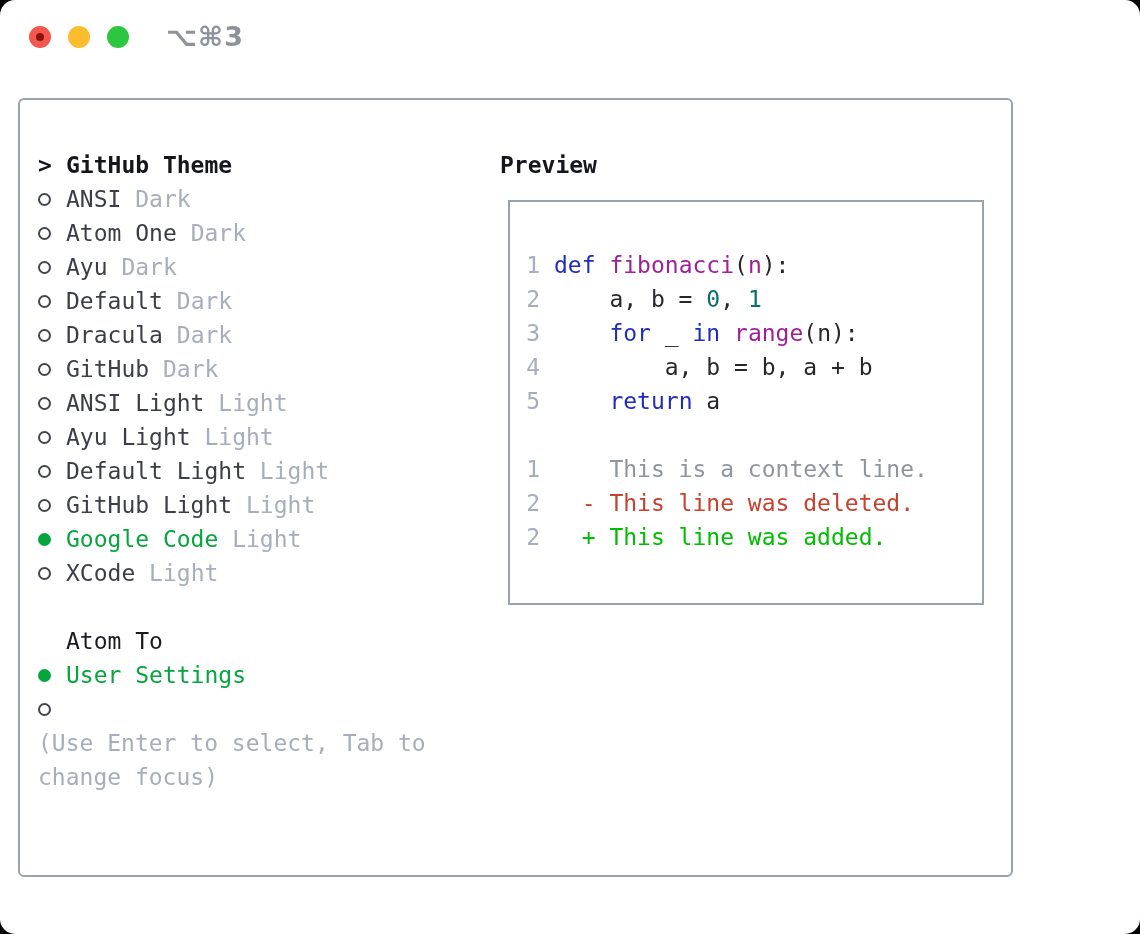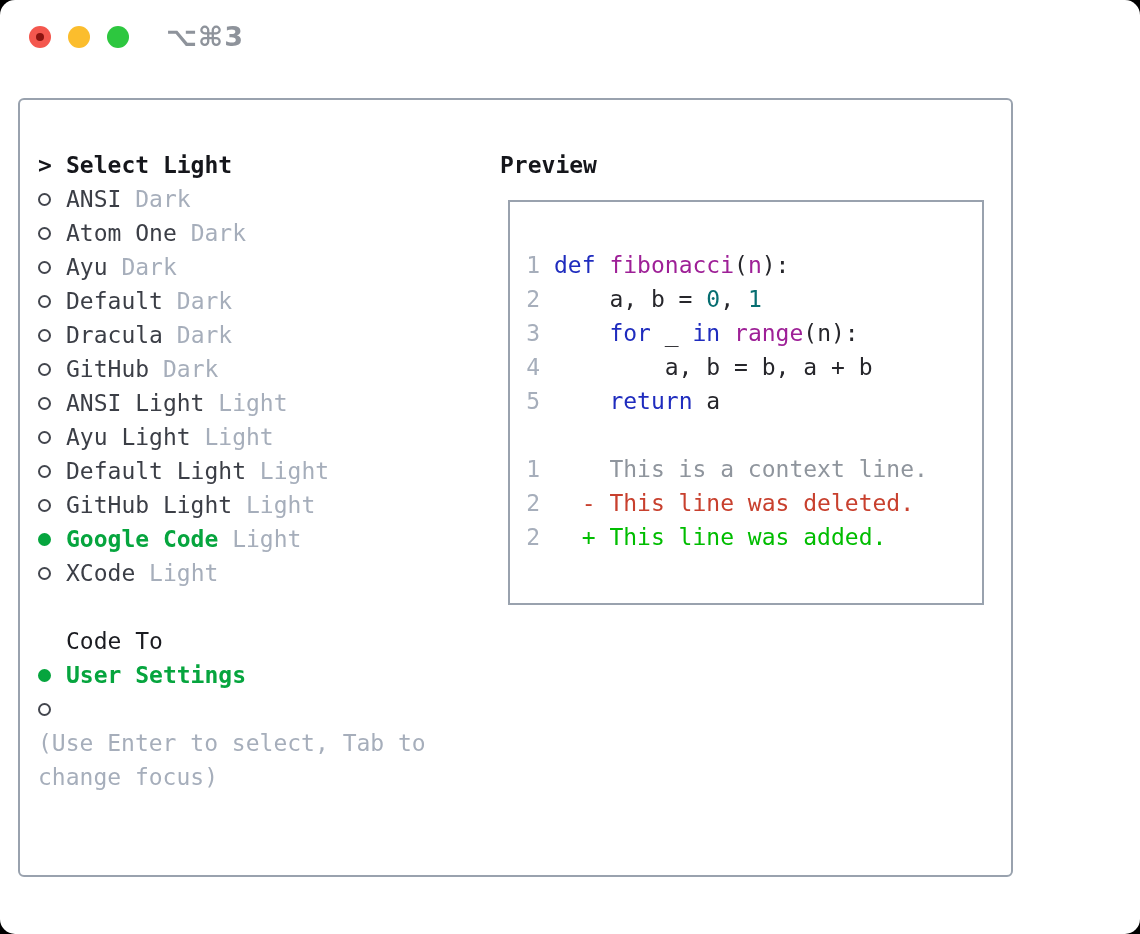--- a/index.html
+++ b/index.html
@@ -41,21 +41,21 @@
   }
   .left{width:480px;padding:48px 0 0 18px;}
   .right{flex:1;padding:48px 16px 0 0;}
   .row{display:flex;align-items:center;height:34px;white-space:pre;}
   .marker{display:inline-flex;width:28px;align-items:center;flex:none;}
   .ring{width:13px;height:13px;border:2px solid #43464e;border-radius:50%;}
   .ring.sel{background:var(--selection-green);border-color:var(--selection-green);}
   .cursor-glyph{width:28px;font-weight:700;color:var(--ink-header);flex:none;}
   .hdr{font-weight:700;color:var(--ink-header);}
   .theme-name{color:var(--ink);}
-  .theme-name.sel{color:var(--selection-green);font-weight:bold;}
+  .theme-name.sel{color:var(--selection-green);}
   .tag{color:var(--muted);}
   .spacer-row{height:34px;}
   .apply-indent{width:28px;flex:none;}
   .apply-title-text{color:#1a1b20;}
   .help{width:420px;color:var(--muted);line-height:34px;}
   
   .preview-title-row{height:34px;display:flex;align-items:center;}
   .preview-box{
     margin-left:8px;margin-top:18px;width:476px;height:405px;
     border:2px solid var(--border);background:#fff;padding:46px 0 0 16px;overflow:hidden;
@@ -82,39 +82,39 @@
       </span>
     <span class="light yellow"></span>
     <span class="light green"></span>
     <span class="shortcut">⌥⌘3</span>
   </div>
 
   <div class="panel">
 
     <div class="left">
       <div class="row">
-        <span class="cursor-glyph">&gt;</span><span class="hdr">Select Light</span>
+        <span class="cursor-glyph">&gt;</span><span class="hdr">GitHub Theme</span>
       </div>
       <div id="theme-list">
           <div class="row"><span class="marker"><span class="ring"></span></span><span class="theme-name">ANSI</span><span class="tag"> Dark</span></div>
           <div class="row"><span class="marker"><span class="ring"></span></span><span class="theme-name">Atom One</span><span class="tag"> Dark</span></div>
           <div class="row"><span class="marker"><span class="ring"></span></span><span class="theme-name">Ayu</span><span class="tag"> Dark</span></div>
           <div class="row"><span class="marker"><span class="ring"></span></span><span class="theme-name">Default</span><span class="tag"> Dark</span></div>
           <div class="row"><span class="marker"><span class="ring"></span></span><span class="theme-name">Dracula</span><span class="tag"> Dark</span></div>
           <div class="row"><span class="marker"><span class="ring"></span></span><span class="theme-name">GitHub</span><span class="tag"> Dark</span></div>
           <div class="row"><span class="marker"><span class="ring"></span></span><span class="theme-name">ANSI Light</span><span class="tag"> Light</span></div>
           <div class="row"><span class="marker"><span class="ring"></span></span><span class="theme-name">Ayu Light</span><span class="tag"> Light</span></div>
           <div class="row"><span class="marker"><span class="ring"></span></span><span class="theme-name">Default Light</span><span class="tag"> Light</span></div>
           <div class="row"><span class="marker"><span class="ring"></span></span><span class="theme-name">GitHub Light</span><span class="tag"> Light</span></div>
           <div class="row"><span class="marker"><span class="ring sel"></span></span><span class="theme-name sel">Google Code</span><span class="tag"> Light</span></div>
           <div class="row"><span class="marker"><span class="ring"></span></span><span class="theme-name">XCode</span><span class="tag"> Light</span></div>
         </div>
       <div class="spacer-row"></div>
       <div class="row">
-        <span class="apply-indent"></span><span class="apply-title-text">Code To</span>
+        <span class="apply-indent"></span><span class="apply-title-text">Atom To</span>
       </div>
       <div id="apply-list">
           <div class="row"><span class="marker"><span class="ring sel"></span></span><span class="theme-name sel">User Settings</span></div>
           <div class="row"><span class="marker"><span class="ring"></span></span></div>
         </div>
       <div class="help">(Use Enter to select, Tab to change focus)</div>
     </div>
 
     <div class="right">
       <div class="preview-title-row">

